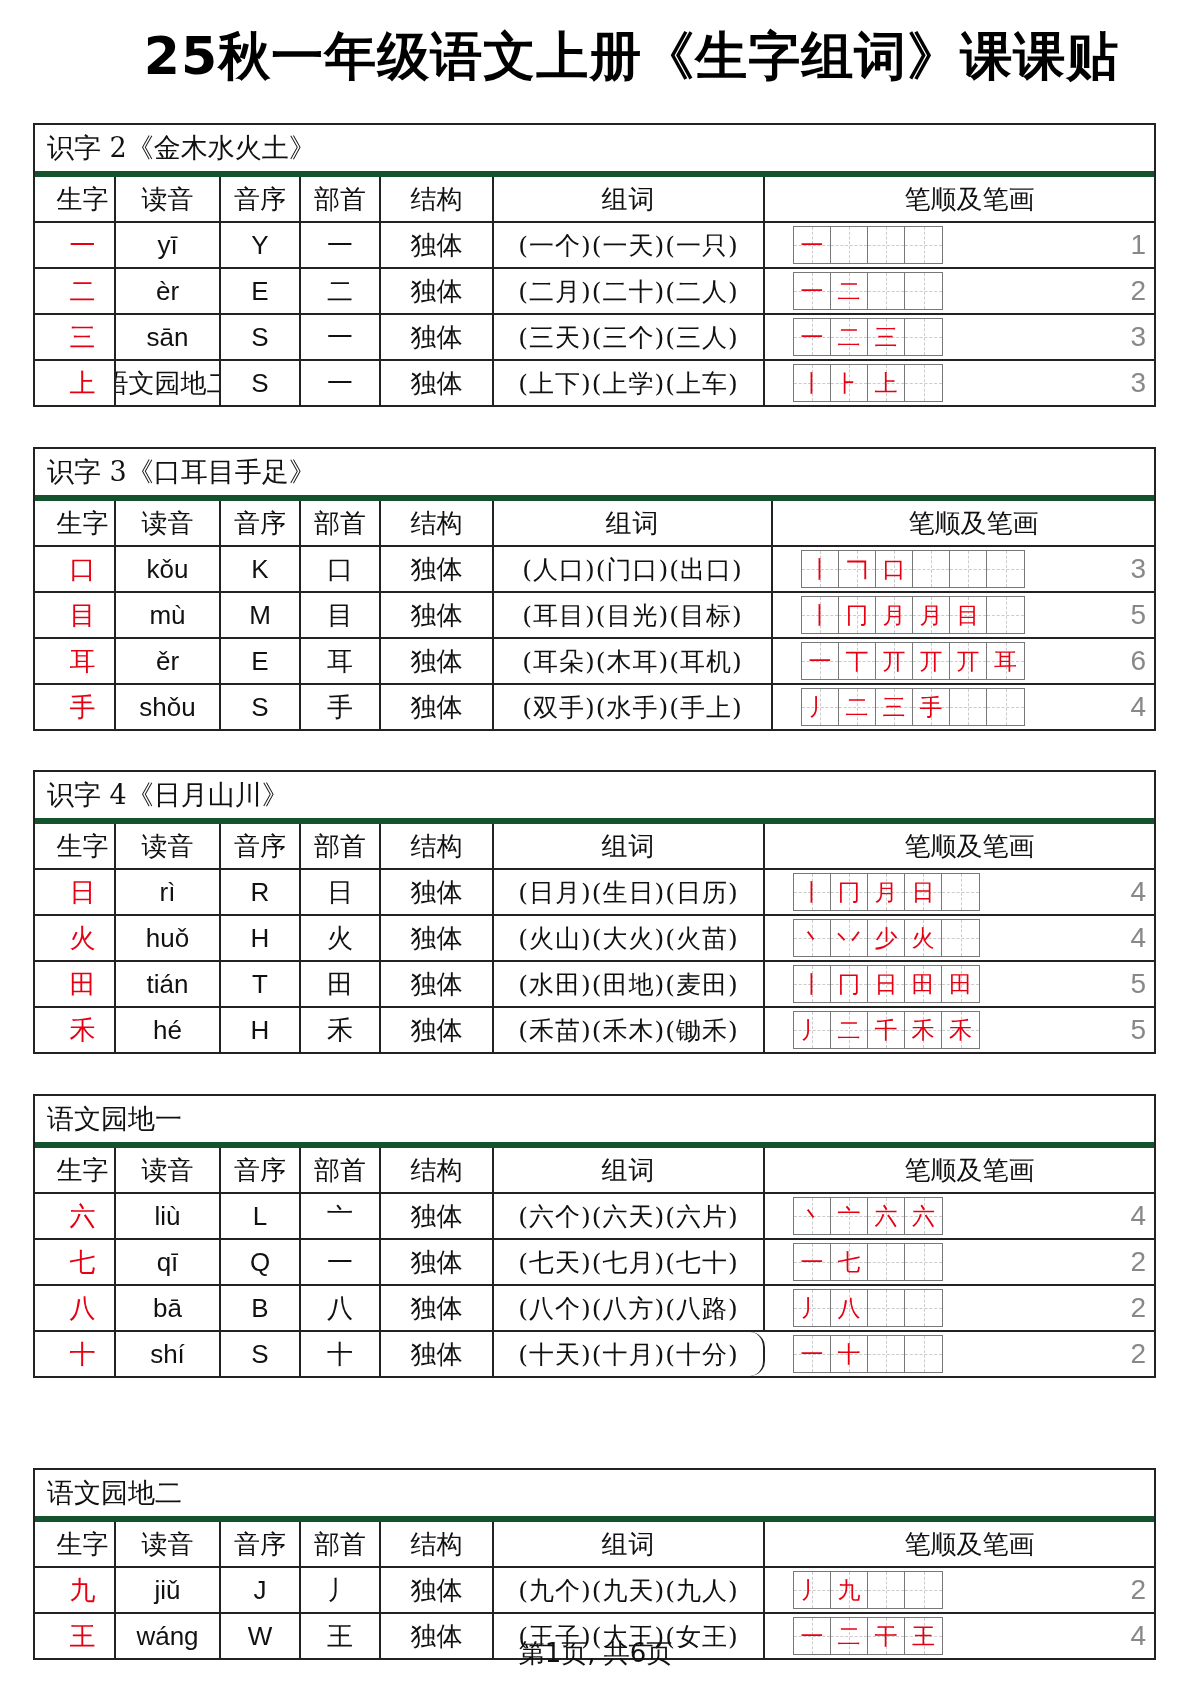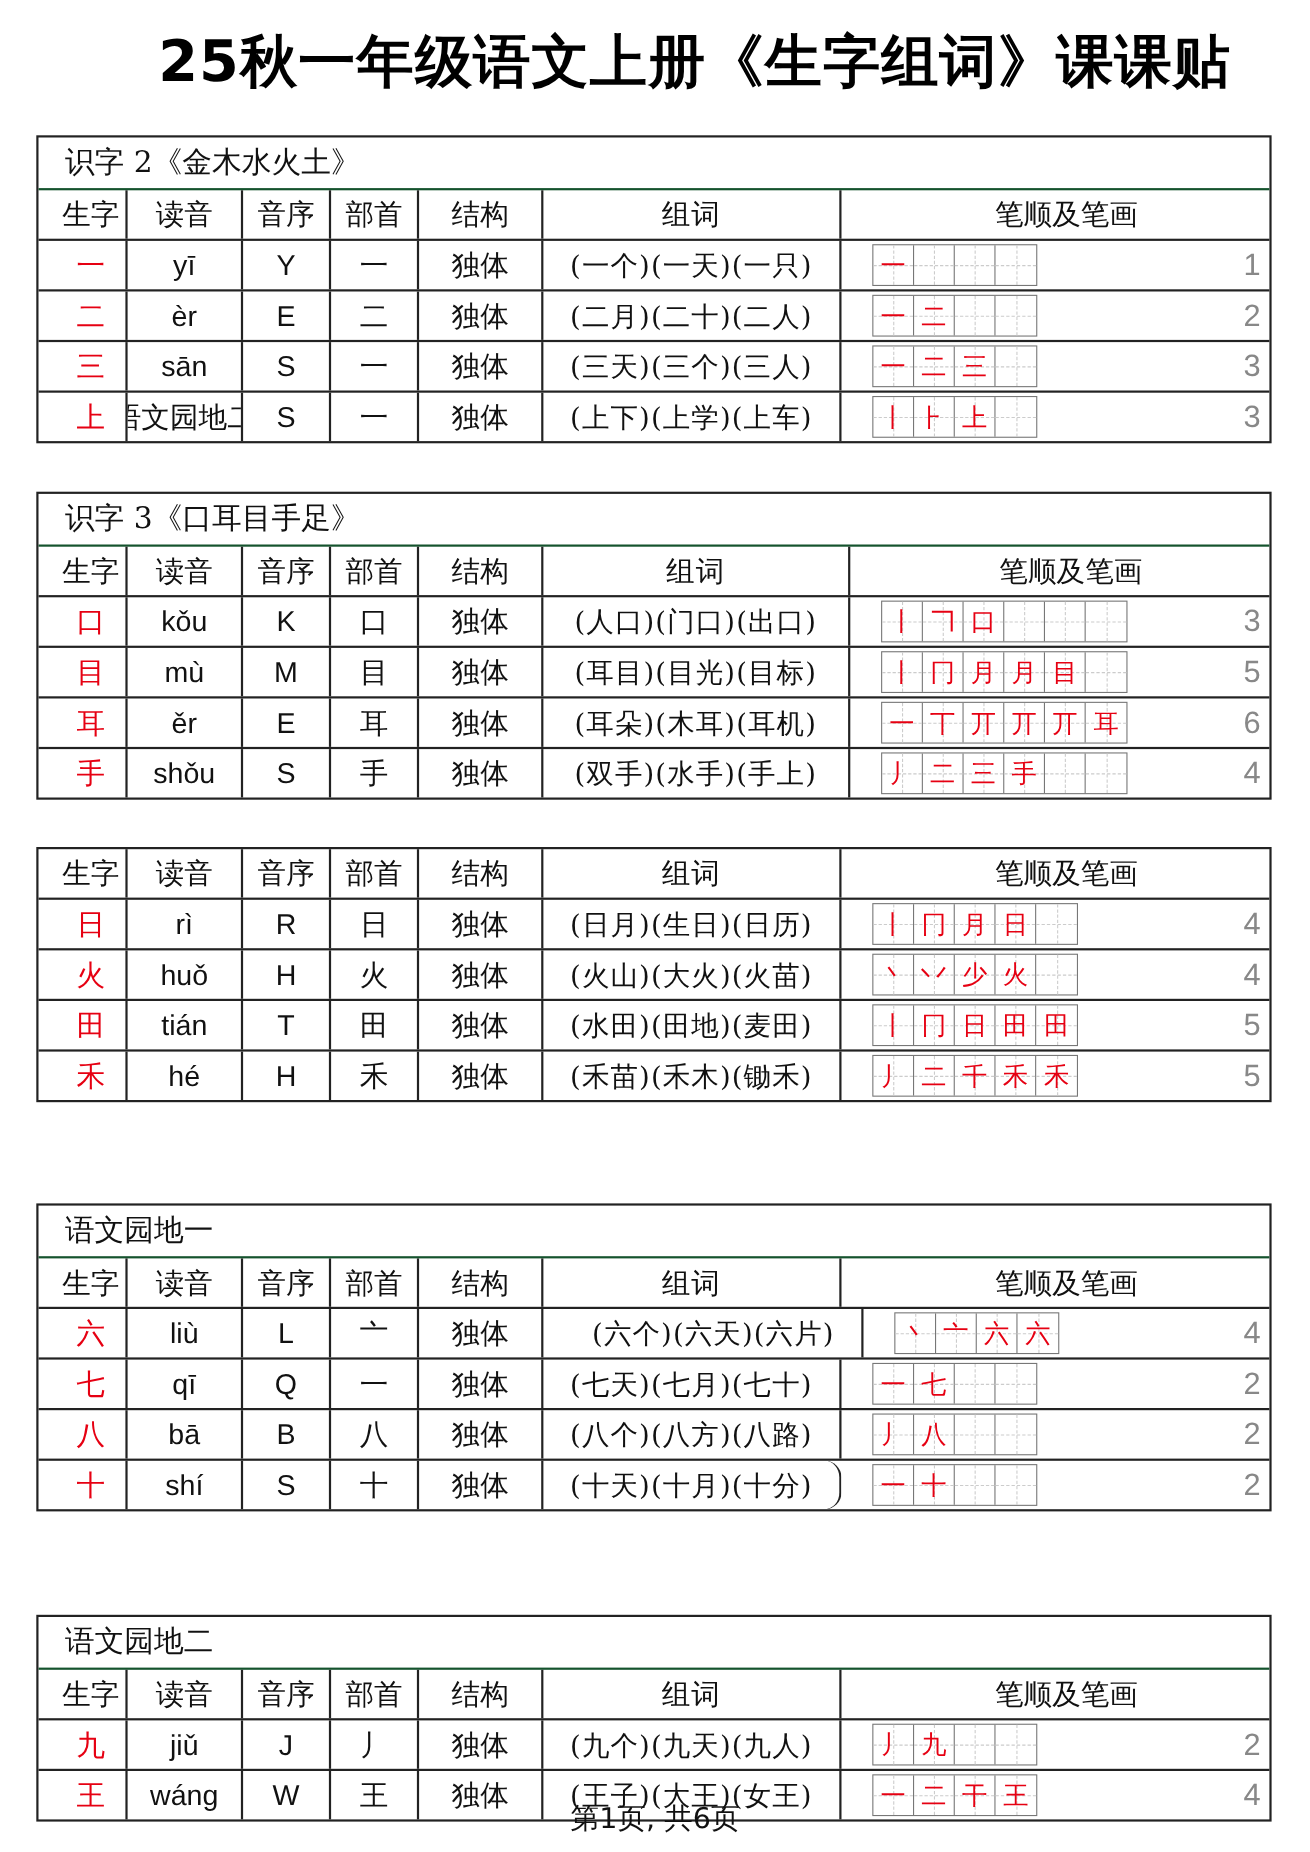--- a/index.html
+++ b/index.html
@@ -1,22 +1,22 @@
 <!DOCTYPE html>
 <html><head>
 <meta charset="utf-8">
 <style>
   html, body { margin: 0; padding: 0; background: #ffffff; }
   body { width: 1191px; height: 1684px; position: relative; overflow: hidden;
          font-family: "DejaVu Sans", "Liberation Sans", sans-serif; color: #111; }
   .page-title { position: absolute; left: 0; top: 22px; width: 1191px; text-align: center;
                 font-size: 52px; font-weight: bold; letter-spacing: 1px; color: #000; padding-left: 36px; }
   .lesson { position: absolute; left: 33px; width: 1123px; border: 2px solid #222; box-sizing: border-box; }
-  .lesson-title { height: 46px; line-height: 46px; padding-left: 24px; font-size: 27px;
-                  font-family: "DejaVu Serif", "Liberation Serif", serif; border-bottom: 2px solid #14532d; }
+  .lesson-title { height: 46px; line-height: 46px; padding-left: 12px; font-size: 27px;
+                  font-family: "DejaVu Serif", "Liberation Serif", serif; border-bottom: 6px solid #14532d; }
   .row { display: flex; height: 46px; border-bottom: 2px solid #222; box-sizing: border-box; }
   .row:last-child { border-bottom: none; height: 44px; }
   .cell { border-right: 2px solid #222; box-sizing: border-box; display: flex; align-items: center;
           justify-content: center; font-size: 26px; white-space: nowrap; overflow: hidden; }
   .cell:last-child { border-right: none; margin-left: 24px; }
   .c-char { width: 81px; padding-left: 16px; }
   .c-py { width: 105px; font-family: "Liberation Sans", sans-serif; }
   .c-seq { width: 80px; font-family: "Liberation Sans", sans-serif; }
   .c-rad { width: 80px; }
   .c-str { width: 113px; font-family: "DejaVu Serif", "Liberation Serif", serif; }
@@ -259,20 +259,21 @@
               <span class="hl">手</span>
             </div>
             <div class="box"></div>
             <div class="box"></div>
           </div>
           <span class="count">4</span>
         </div>
       </div>
     </div>
     <div class="lesson" style="top: 770px;">
+      <div class="lesson-title">识字 4《日月山川》</div>
       <div class="row hdr">
         <div class="cell c-char">生字</div>
         <div class="cell c-py">读音</div>
         <div class="cell c-seq">音序</div>
         <div class="cell c-rad">部首</div>
         <div class="cell c-str">结构</div>
         <div class="cell c-words" style="width: 271px;">组词</div>
         <div class="cell c-stroke">笔顺及笔画</div>
       </div>
       <div class="row">
@@ -394,21 +395,21 @@
         <div class="cell c-str">结构</div>
         <div class="cell c-words" style="width: 271px;">组词</div>
         <div class="cell c-stroke">笔顺及笔画</div>
       </div>
       <div class="row">
         <div class="cell c-char red">六</div>
         <div class="cell c-py">liù</div>
         <div class="cell c-seq">L</div>
         <div class="cell c-rad">亠</div>
         <div class="cell c-str">独体</div>
-        <div class="cell c-words" style="width: 271px; margin-left: 20px;">(六个)(六天)(六片)</div>
+        <div class="cell c-words" style="width: 271px;">(六个)(六天)(六片)</div>
         <div class="cell c-stroke">
           <div class="grid">
             <div class="box">
               <span class="hl">丶</span>
             </div>
             <div class="box">
               <span class="hl">亠</span>
             </div>
             <div class="box">
               <span class="hl">六</span>

